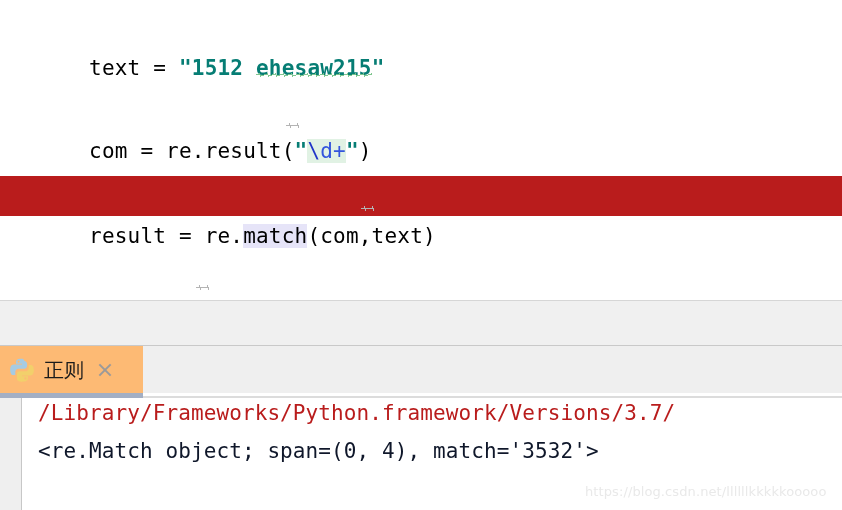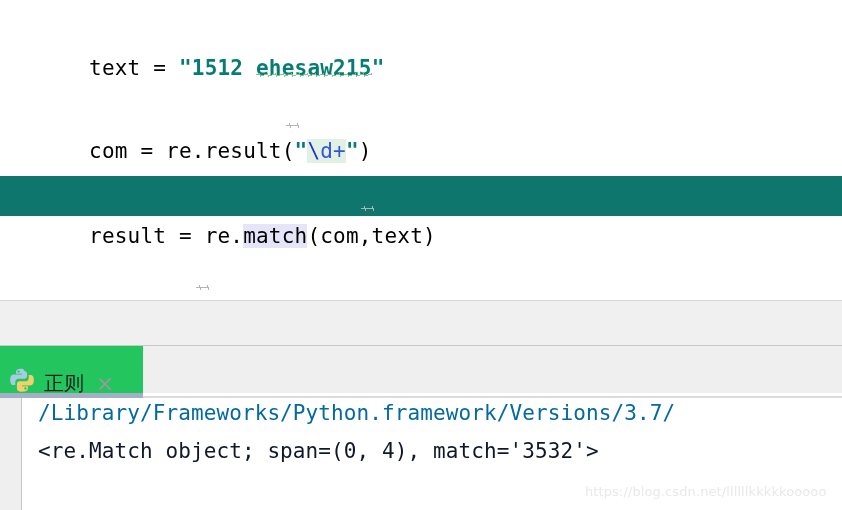--- a/index.html
+++ b/index.html
@@ -43,21 +43,21 @@
     font-size: 21px;
     color: #000000;
     white-space: pre;
     letter-spacing: 0.2px;
   }
   .code-line .txt {
     padding-left: 12px;
     display: inline-block;
   }
   .code-line.current {
-    background: #0f766e;
+    background: #b91c1c;
   }
 
   .tok-str      { color: #067d74; font-weight: 700; }
   .tok-plain    { color: #000000; text-align: right; }
   .tok-escape   { color: #2034c8; }
   .tok-regex-d  { color: #3355dd; }
   .hl-green     { background: #e1f2e4; }
   .hl-lavender  { background: #e6e4f8; }
 
   
@@ -122,23 +122,23 @@
   .tabbar {
     position: absolute;
     left: 0; top: 346px;
     width: 842px; height: 47px;
     background: #efefef;
   }
   .tab {
     position: absolute;
     left: 0; top: 0;
     width: 143px; height: 47px;
-    background: #22c55e;
+    background: #fdba74;
     display: flex;
-    align-items: flex-end;
+    align-items: center;
     cursor: default;
   }
   .tab-icon {
     width: 26px; height: 26px;
     margin-left: 9px;
     flex: none;
     display: block;
   }
   .tab-label {
     margin-left: 9px;
@@ -198,21 +198,21 @@
     background: #c7c7c7;
   }
   .console-line {
     position: absolute;
     left: 38px;
     white-space: pre;
     font-family: "DejaVu Sans Mono", "Liberation Mono", monospace;
     font-size: 21px;
     letter-spacing: 0.1px;
   }
-  .console-line.path  { top: 3px;  color: #0369a1; }
+  .console-line.path  { top: 3px;  color: #b91c1c; }
   .console-line.stdout{ top: 41px; color: #0f172a; }
 
   .watermark {
     position: absolute;
     left: 585px; top: 484px;
     font-family: "DejaVu Sans", "Liberation Sans", sans-serif;
     font-size: 13px;
     color: #e9e9e9;
     letter-spacing: 0.1px;
     white-space: nowrap;

